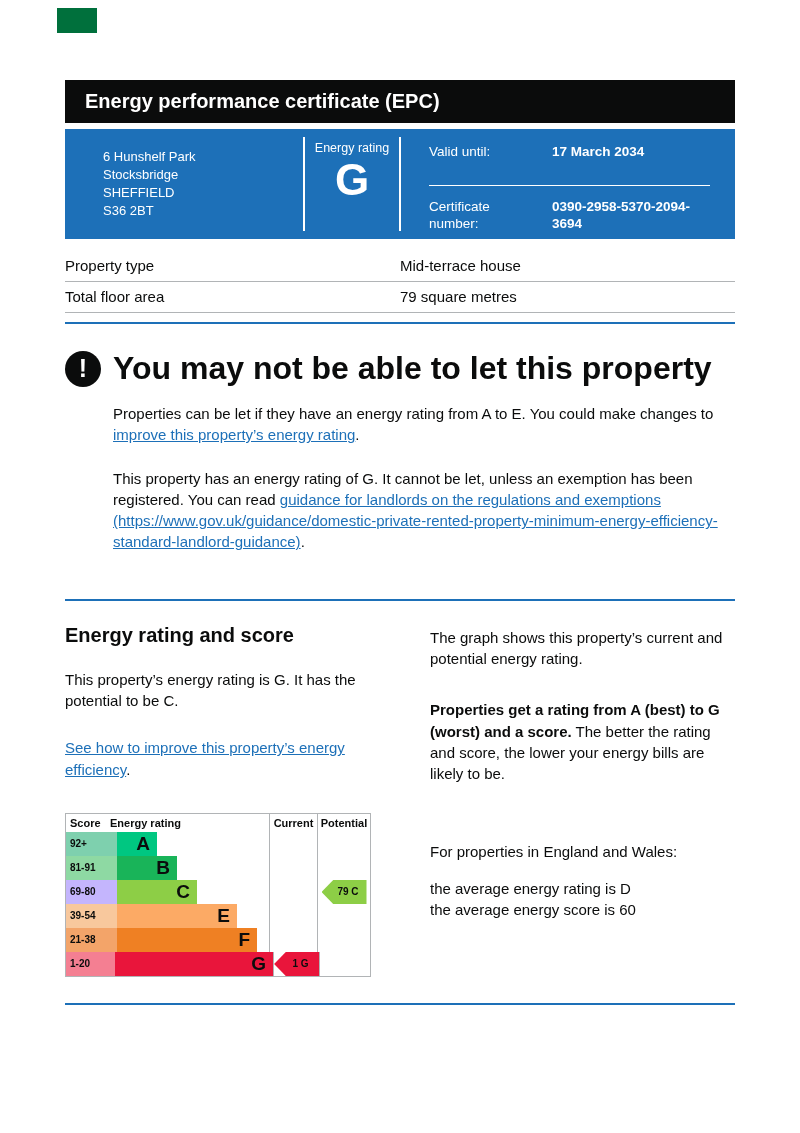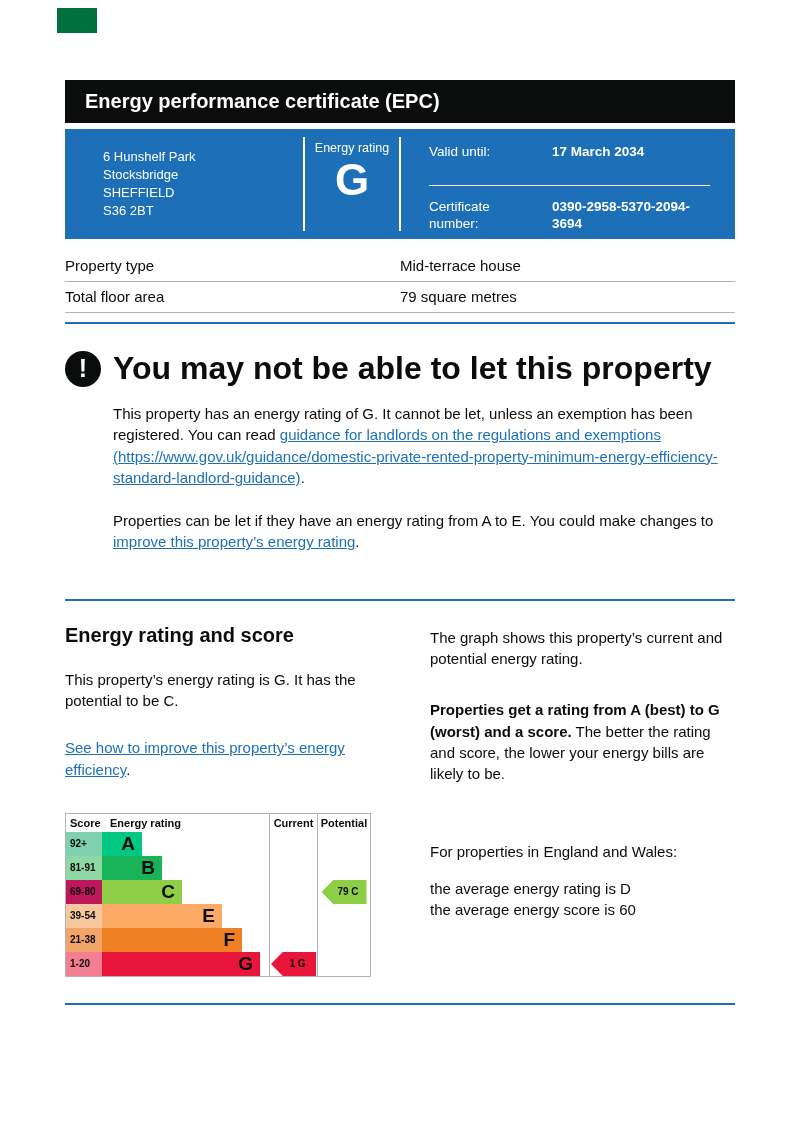--- a/index.html
+++ b/index.html
@@ -62,21 +62,21 @@
 
   
   .epc-chart { margin-top:32px; width:306px; border:1px solid var(--border-grey); background:#fff; }
   .chart-header { display:flex; height:18px; align-items:center; font-size:11px; font-weight:bold; }
   .hcell { height:100%; display:flex; align-items:center; }
   .h-score { width:38px; padding-left:4px; }
   .h-rating { flex:1; padding-left:6px; }
   .h-current { width:48px; border-left:1px solid var(--border-grey); justify-content:center; }
   .h-potential { width:53px; border-left:1px solid var(--border-grey); justify-content:center; }
   .chart-row { display:flex; height:24px; }
-  .cell-score { width:36px; display:flex; align-items:center; padding-left:4px; font-size:10px; font-weight:bold; }
+  .cell-score { width:51px; display:flex; align-items:center; padding-left:4px; font-size:10px; font-weight:bold; }
   .cell-rating { flex:1; }
   .band { height:100%; display:flex; align-items:center; justify-content:flex-end; padding-right:7px; font-size:19px; font-weight:bold; line-height:1; }
   .cell-current { width:48px; border-left:1px solid var(--border-grey); display:flex; align-items:center; justify-content:center; }
   .cell-potential { width:53px; border-left:1px solid var(--border-grey); display:flex; align-items:center; justify-content:center; }
   .arrow { width:45px; height:24px; clip-path:polygon(0 50%, 26% 0, 100% 0, 100% 100%, 26% 100%); display:flex; align-items:center; justify-content:center; padding-left:8px; font-size:10px; font-weight:bold; color:#0b0c0c; white-space:pre; }
 </style>
 </head>
 <body>
 
 <div class="page">
@@ -126,22 +126,22 @@
 
     <hr class="blue-hr hr1">
 
 
     <div class="warning-head">
       <span class="warn-icon">!</span>
       <h2>You may not be able to let this property</h2>
     </div>
 
     <div class="warning-body">
+      <p><span>Properties can be let if they have an energy rating from A to E. You could make changes to </span><a class="link" href="#">improve this property’s energy rating</a><span>.</span></p>
       <p><span>This property has an energy rating of G. It cannot be let, unless an exemption has been registered. You can read </span><a class="link" href="#">guidance for landlords on the regulations and exemptions (https://www.gov.uk/guidance/domestic-private-rented-property-minimum-energy-efficiency-standard-landlord-guidance)</a><span>.</span></p>
-      <p><span>Properties can be let if they have an energy rating from A to E. You could make changes to </span><a class="link" href="#">improve this property’s energy rating</a><span>.</span></p>
     </div>
 
     <hr class="blue-hr hr2">
 
     <div class="two-col">
       <div class="col-left">
         <h2 class="section-h2">Energy rating and score</h2>
         <p class="intro">This property’s energy rating is G. It has the potential to be C.</p>
         <p class="improve"><a class="link" href="#">See how to improve this property’s energy efficiency</a><span>.</span></p>
 
@@ -162,21 +162,21 @@
             </div>
             <div class="chart-row">
               <div class="cell-score" style="background: rgb(142, 217, 163);">81-91</div>
               <div class="cell-rating">
                 <div class="band" style="width: 60px; background: rgb(25, 180, 89);">B</div>
               </div>
               <div class="cell-current"></div>
               <div class="cell-potential"></div>
             </div>
             <div class="chart-row">
-              <div class="cell-score" style="background: #be185d;">69-80</div>
+              <div class="cell-score" style="background: #c4b5fd;">69-80</div>
               <div class="cell-rating">
                 <div class="band" style="width: 80px; background: rgb(141, 206, 70);">C</div>
               </div>
               <div class="cell-current"></div>
               <div class="cell-potential">
                 <div class="arrow" style="background: rgb(141, 206, 70);">79 C</div>
               </div>
             </div>
             <div class="chart-row">
               <div class="cell-score" style="background: rgb(248, 200, 157);">39-54</div>

